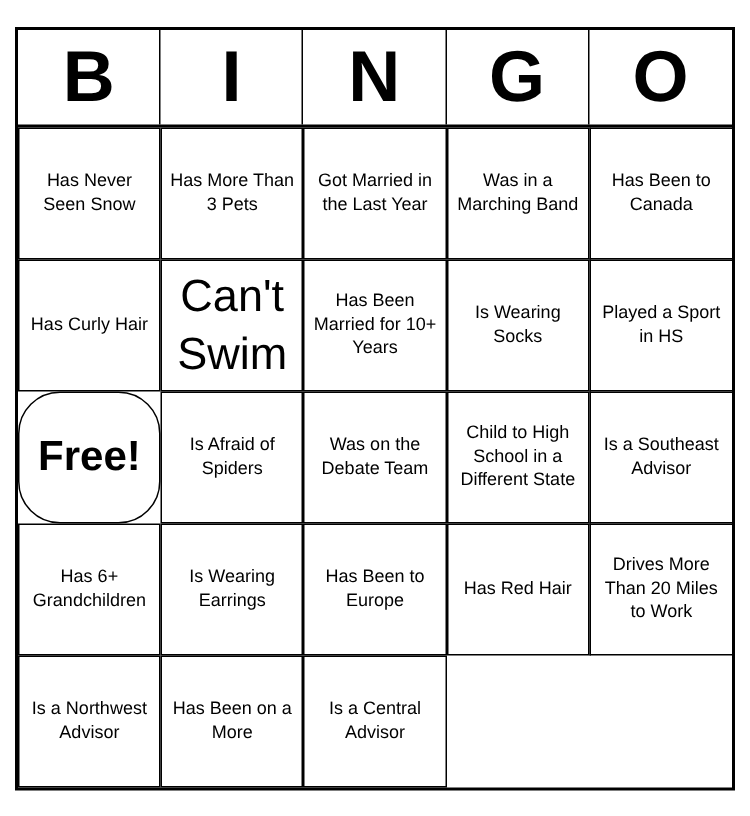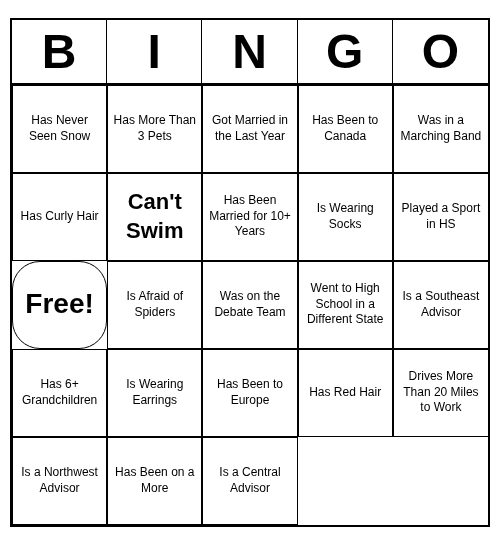--- a/index.html
+++ b/index.html
@@ -47,53 +47,53 @@
       font-size: 12px;
       line-height: 1.3;
       position: relative;
     }
     .bingo-cell.free {
       font-size: 28px;
       font-weight: bold;
       border-radius: 28px;
     }
     .bingo-cell.cant-swim {
-      font-size: 22px;
-      font-weight: bold;
+      font-size: 30px;
+      font-weight: normal;
     }
     .bingo-cell:nth-child(5n) {
       border-right: none;
     }
   </style>
 </head>
 <body>
 
 <div class="bingo-card">
   <div class="bingo-header">
   <div class="bingo-letter">B</div>
       <div class="bingo-letter">I</div>
       <div class="bingo-letter">N</div>
       <div class="bingo-letter">G</div>
       <div class="bingo-letter">O</div>
     </div>
   <div class="bingo-grid">
   <div class="bingo-cell">Has Never Seen Snow</div>
       <div class="bingo-cell">Has More Than 3 Pets</div>
       <div class="bingo-cell">Got Married in the Last Year</div>
+      <div class="bingo-cell">Was in a Marching Band</div>
       <div class="bingo-cell">Has Been to Canada</div>
-      <div class="bingo-cell">Was in a Marching Band</div>
       <div class="bingo-cell">Has Curly Hair</div>
       <div class="bingo-cell cant-swim">Can't Swim</div>
       <div class="bingo-cell">Has Been Married for 10+ Years</div>
       <div class="bingo-cell">Is Wearing Socks</div>
       <div class="bingo-cell">Played a Sport in HS</div>
       <div class="bingo-cell free">Free!</div>
       <div class="bingo-cell">Is Afraid of Spiders</div>
       <div class="bingo-cell">Was on the Debate Team</div>
-      <div class="bingo-cell">Went to High School in a Different State</div>
+      <div class="bingo-cell">Child to High School in a Different State</div>
       <div class="bingo-cell">Is a Southeast Advisor</div>
       <div class="bingo-cell">Has 6+ Grandchildren</div>
       <div class="bingo-cell">Is Wearing Earrings</div>
       <div class="bingo-cell">Has Been to Europe</div>
       <div class="bingo-cell">Has Red Hair</div>
       <div class="bingo-cell">Drives More Than 20 Miles to Work</div>
       <div class="bingo-cell">Is a Northwest Advisor</div>
       <div class="bingo-cell">Has Been on a More</div>
       <div class="bingo-cell">Is a Central Advisor</div>
     </div>

